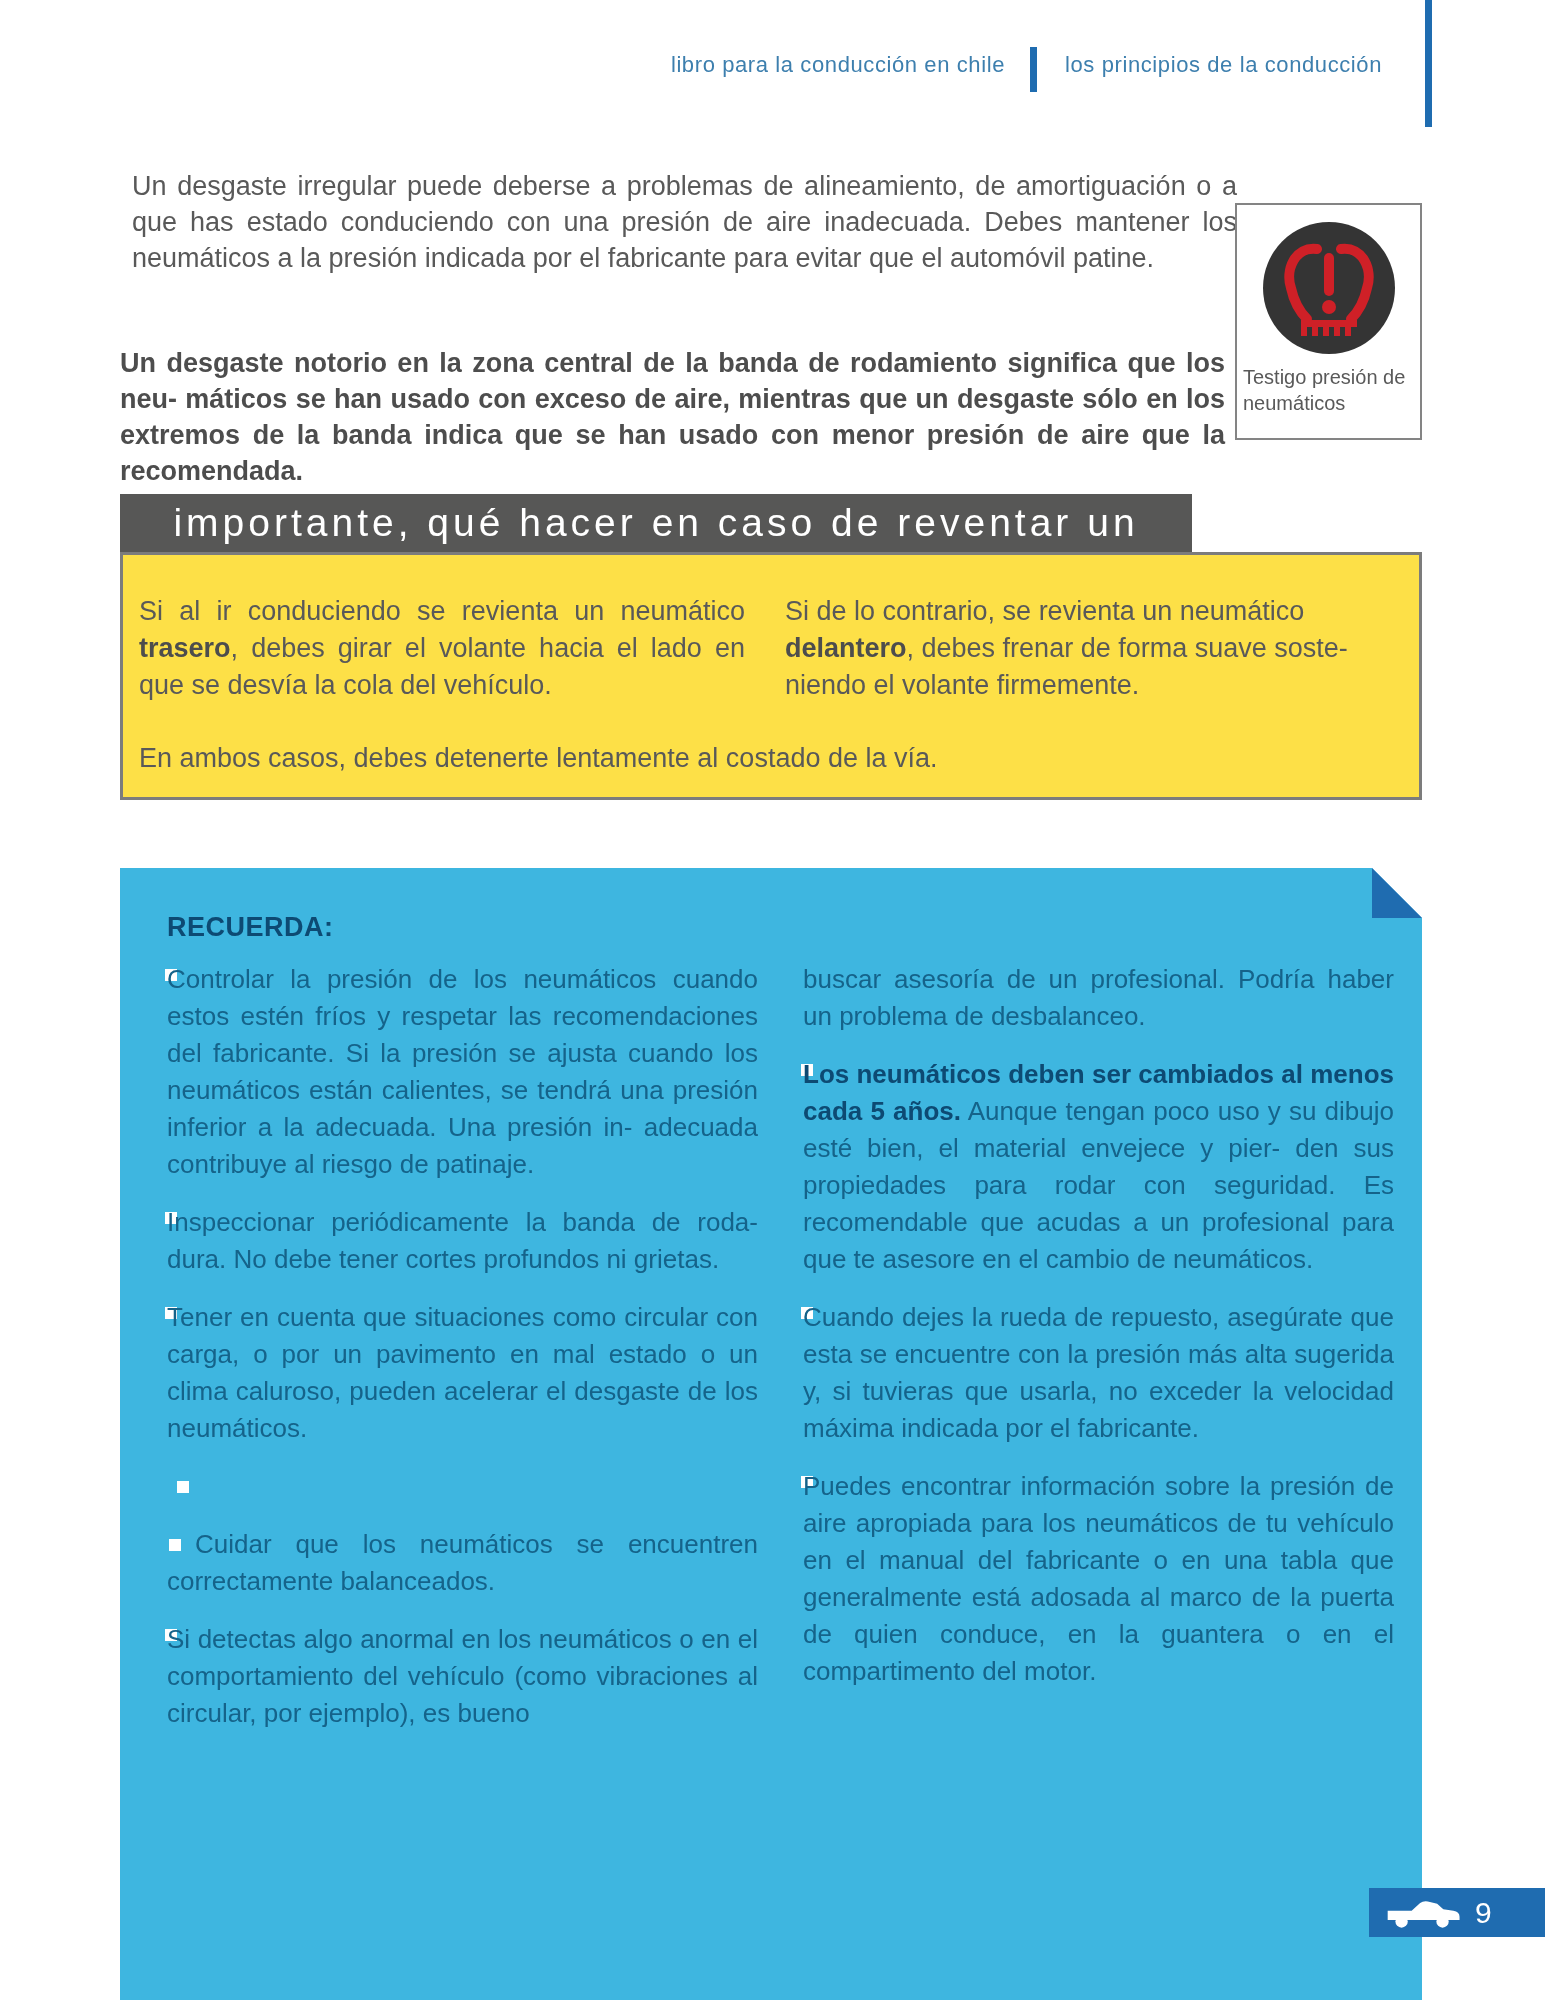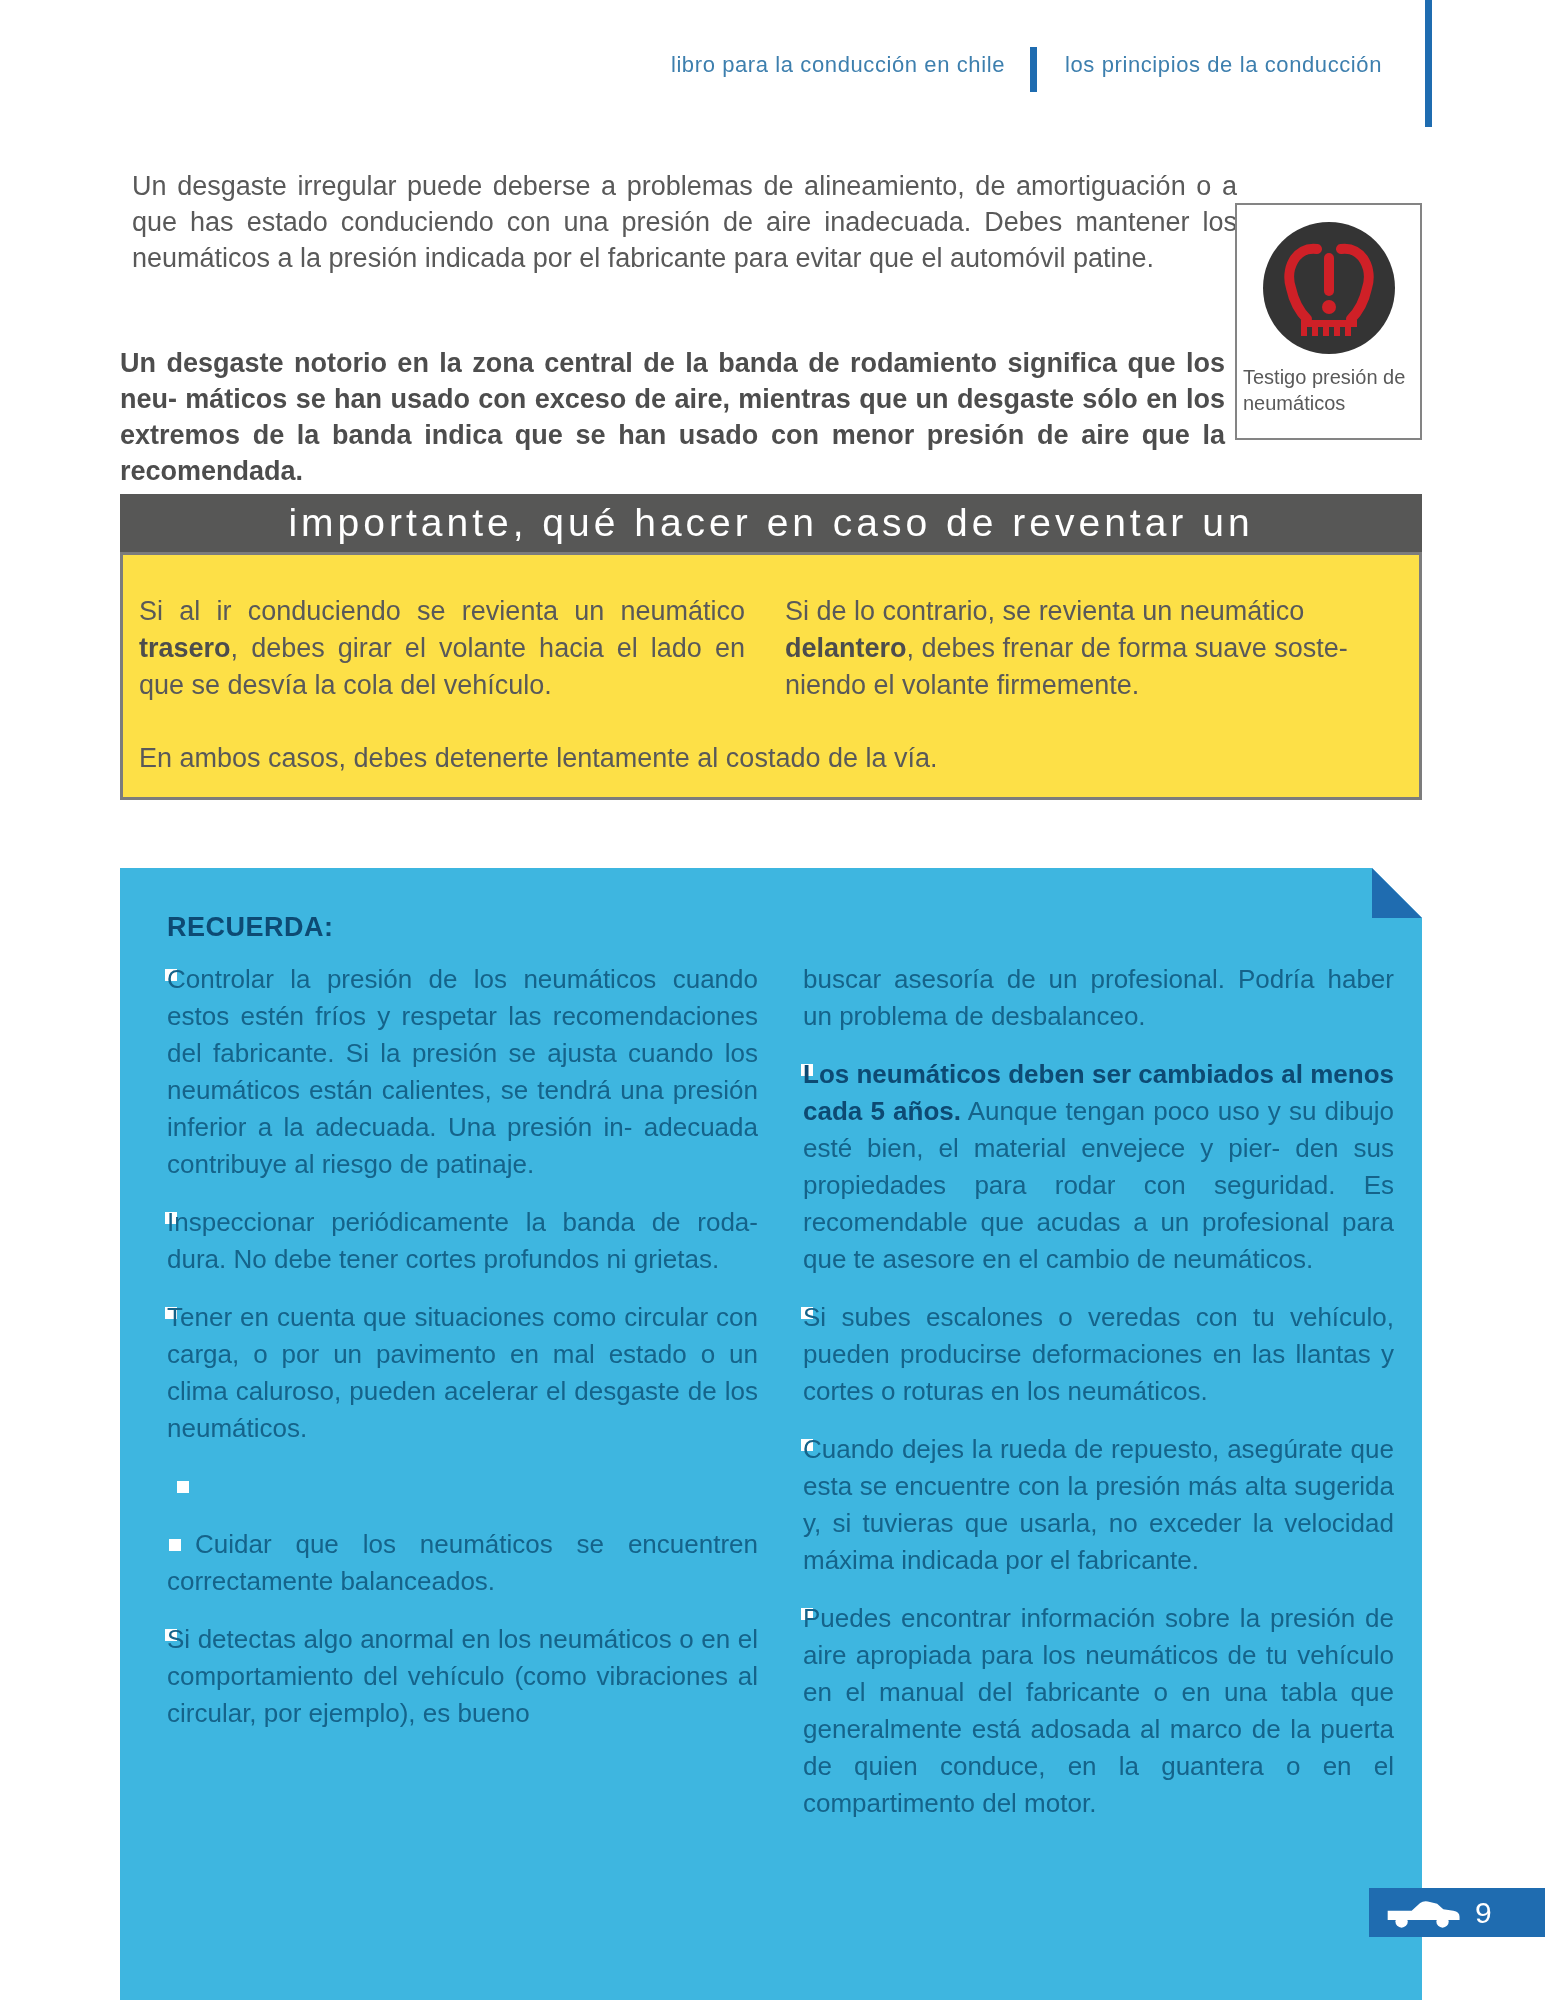--- a/index.html
+++ b/index.html
@@ -20,21 +20,21 @@
   .hdr-divider{position:absolute;top:47px;left:1030px;width:7px;height:45px;background:var(--accent_blue);}
   .top-rule{position:absolute;top:0;left:1425px;width:7px;height:127px;background:var(--accent_blue);}
   
   .intro1{position:absolute;left:120px;top:156px;width:1105px;font-size:27px;line-height:36px;color:var(--body_gray);text-align:justify;margin:12px;}
   .intro2{position:absolute;left:120px;top:345px;width:1105px;font-size:27px;line-height:36px;color:#4d4d4d;font-weight:bold;text-align:justify;margin:0;}
   
   .tpms-box{position:absolute;left:1235px;top:203px;width:187px;height:237px;border:2px solid #848484;background:#fff;text-align:left;}
   .tpms-circle{width:136px;height:136px;margin:15px auto 8px;display:block;}
   .tpms-caption{font-size:20px;line-height:26px;color:var(--body_gray);margin:0 6px;}
   
-  .banner{position:absolute;left:120px;top:494px;width:1302px;height:58px;background:var(--banner_gray);
+  .banner{position:absolute;left:120px;top:494px;width:1072px;height:58px;background:var(--banner_gray);
     color:#fff;font-size:39px;font-weight:300;letter-spacing:4px;text-align:center;line-height:58px;white-space:nowrap;}
   
   .blowout{position:absolute;left:120px;top:552px;width:1302px;height:248px;border:3px solid var(--box_border_gray);background:#fde047;padding:38px 28px 0 16px;}
   .blowout-cols{display:flex;gap:40px;}
   .blowout-col{flex:1;font-size:27px;line-height:37px;color:var(--body_gray);margin:0;}
   .blowout-col.just{text-align:justify;}
   .blowout-both{font-size:27px;line-height:37px;color:var(--body_gray);margin:36px 0 0 0;}
   .blowout b{color:#4d4d4d;}
   
   .recuerda{position:absolute;left:120px;top:868px;width:1302px;height:1230px;background:var(--recuerda_bg);z-index:0;padding:44px 28px 0 47px;}
@@ -110,21 +110,20 @@
         <p class="para lead">Controlar la presión de los neumáticos cuando estos estén fríos y respetar las recomendaciones del fabricante. Si la presión se ajusta cuando los neumáticos están calientes, se tendrá una presión inferior a la adecuada. Una presión in- adecuada contribuye al riesgo de patinaje.</p>
         <p class="para lead">Inspeccionar periódicamente la banda de roda- dura. No debe tener cortes profundos ni grietas.</p>
         <p class="para lead">Tener en cuenta que situaciones como circular con carga, o por un pavimento en mal estado o un clima caluroso, pueden acelerar el desgaste de los neumáticos.</p>
         <p class="para bullet-indent"><span class="sq"></span></p>
         <p class="para"><span class="sq"></span><span>Cuidar que los neumáticos se encuentren correctamente balanceados.</span></p>
         <p class="para lead">Si detectas algo anormal en los neumáticos o en el comportamiento del vehículo (como vibraciones al circular, por ejemplo), es bueno</p>
       </div>
       <div class="rec-col">
         <p class="para">buscar asesoría de un profesional. Podría haber un problema de desbalanceo.</p>
         <p class="para lead"><strong>Los neumáticos deben ser cambiados al menos cada 5 años.</strong><span> Aunque tengan poco uso y su dibujo esté bien, el material envejece y pier- den sus propiedades para rodar con seguridad. Es recomendable que acudas a un profesional para que te asesore en el cambio de neumáticos.</span></p>
-        <p class="para lead">Si subes escalones o veredas con tu vehículo, pueden producirse deformaciones en las llantas y cortes o roturas en los neumáticos.</p>
         <p class="para lead">Cuando dejes la rueda de repuesto, asegúrate que esta se encuentre con la presión más alta sugerida y, si tuvieras que usarla, no exceder la velocidad máxima indicada por el fabricante.</p>
         <p class="para lead">Puedes encontrar información sobre la presión de aire apropiada para los neumáticos de tu vehículo en el manual del fabricante o en una tabla que generalmente está adosada al marco de la puerta de quien conduce, en la guantera o en el compartimento del motor.</p>
       </div>
     </div>
   </div>
 
   <div class="foot-bar">
     <svg class="foot-car" viewBox="0 0 100 44">
       <g fill="#ffffff">
         <path d="M3 19 H34 L45 9 Q49 6 55 7 L67 10 L75 17 L88 19 Q96 20 96 27 V31 H3 Z"></path>

